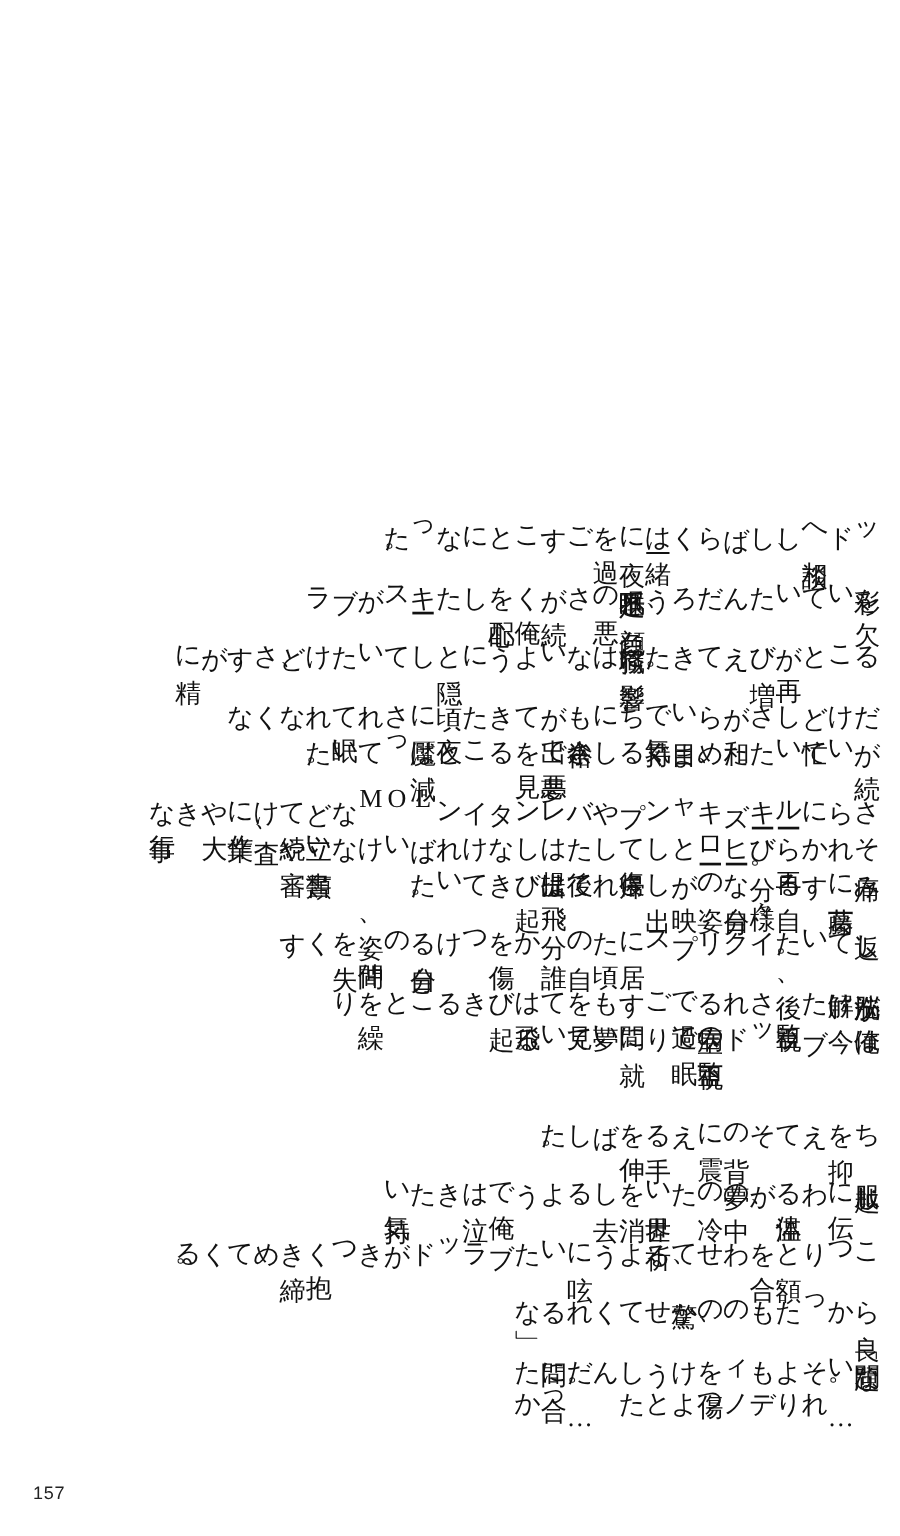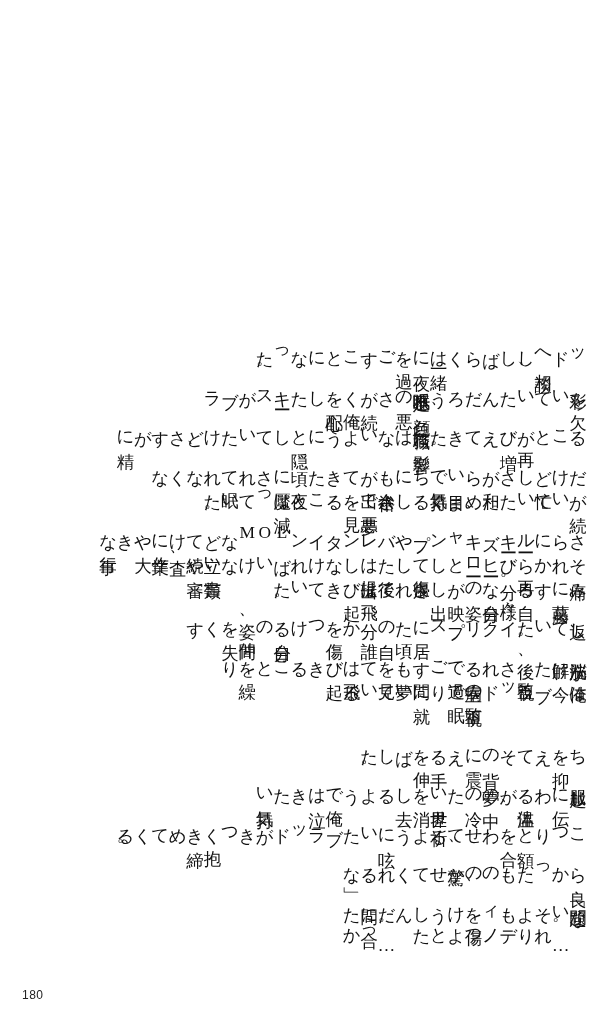--- a/index.html
+++ b/index.html
@@ -76,15 +76,15 @@
       <div class="vline">痛みに葛藤する自分。様々な自分の姿が映し出されては飛び起きていた。</div>
       <div class="vline">それから再びヒーローとして復帰した後は提出しなければいけない書類や審査、</div>
       <div class="vline">さらにルーキーズキャンプやバレンタインLOMなど立て続けに作業や大きな行事</div>
       <div class="vline">が続いていたため、目まぐるしさで悪夢を見ることは減っていた。</div>
       <div class="vline">だけど忙しさが和らいで気持ちにも余裕が出てきた頃、夜に魘されて眠れなくな</div>
       <div class="vline">ることが再び増えてきた。職務に影響はないようにと隠していたけど、さすがに精</div>
       <div class="vline">彩を欠いていたんだろう、睡眠不足と顔色の悪さが続く俺を心配したキースがブラ</div>
       <div class="vline">ッドへ相談し、しばらくは一緒に夜を過ごすことになった。</div>
     </div>
 
-  <div class="page-number">180</div>
+  <div class="page-number">157</div>
 
 </div>
 
 </body></html>

